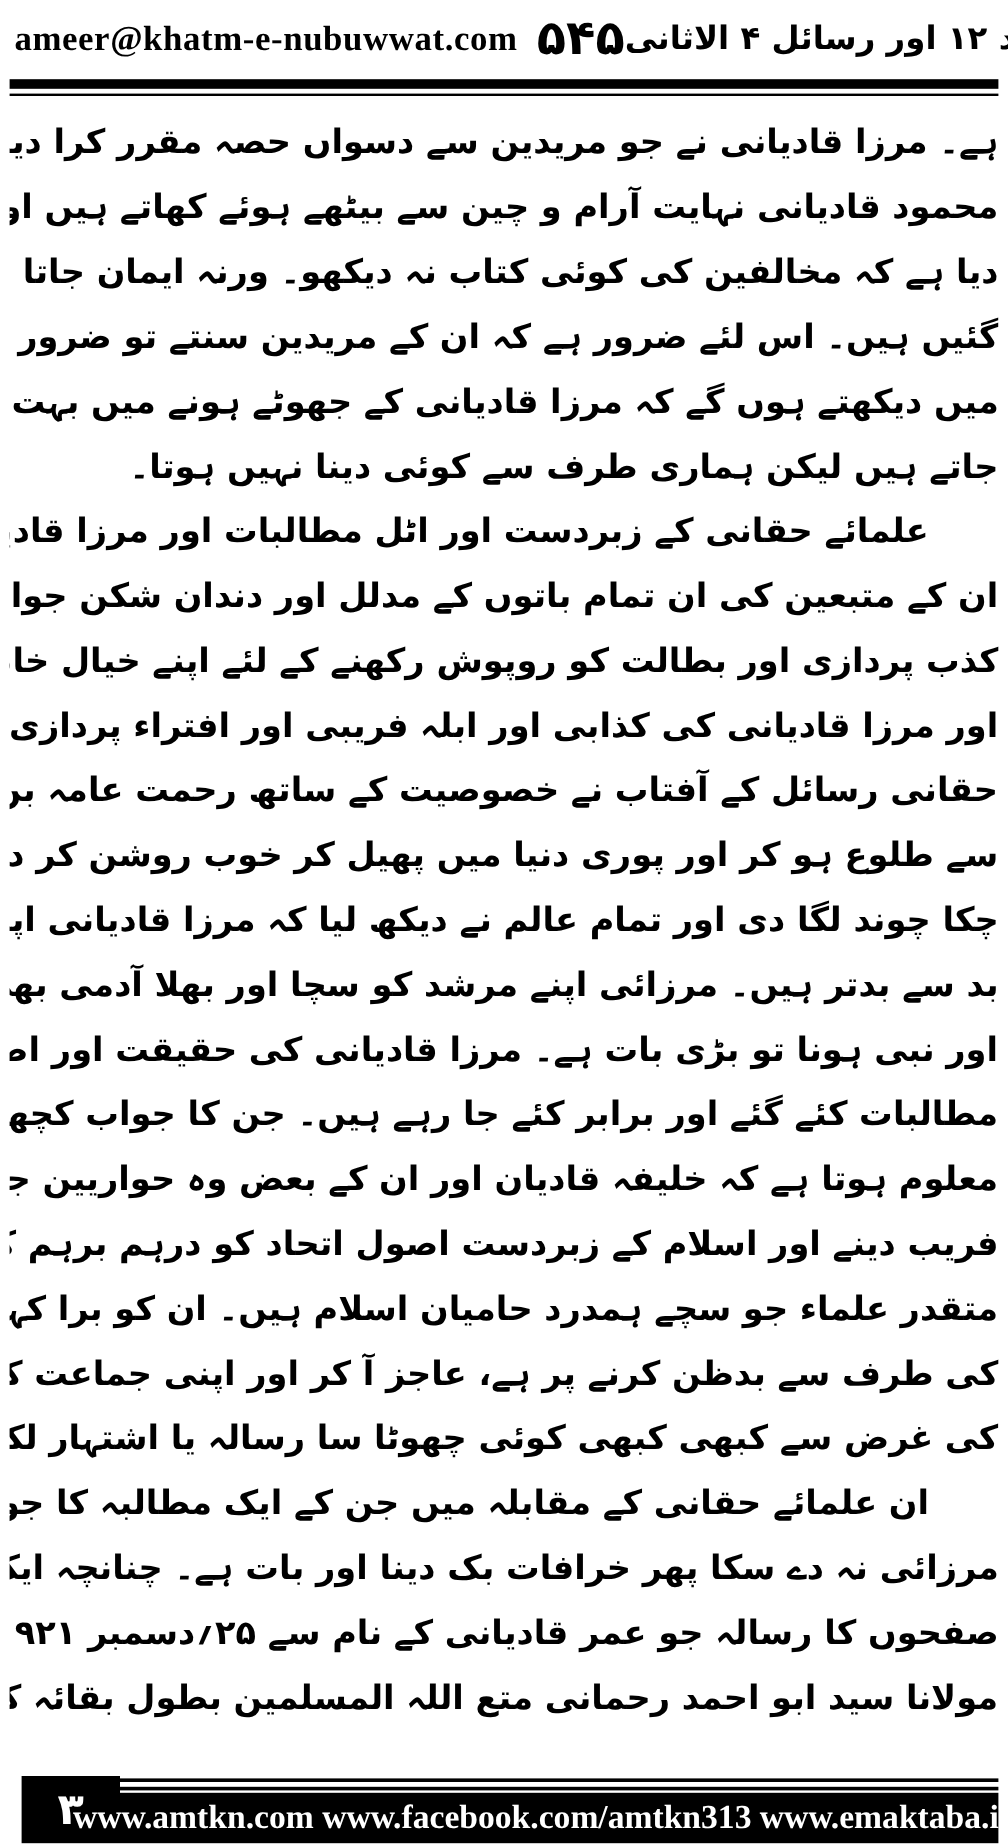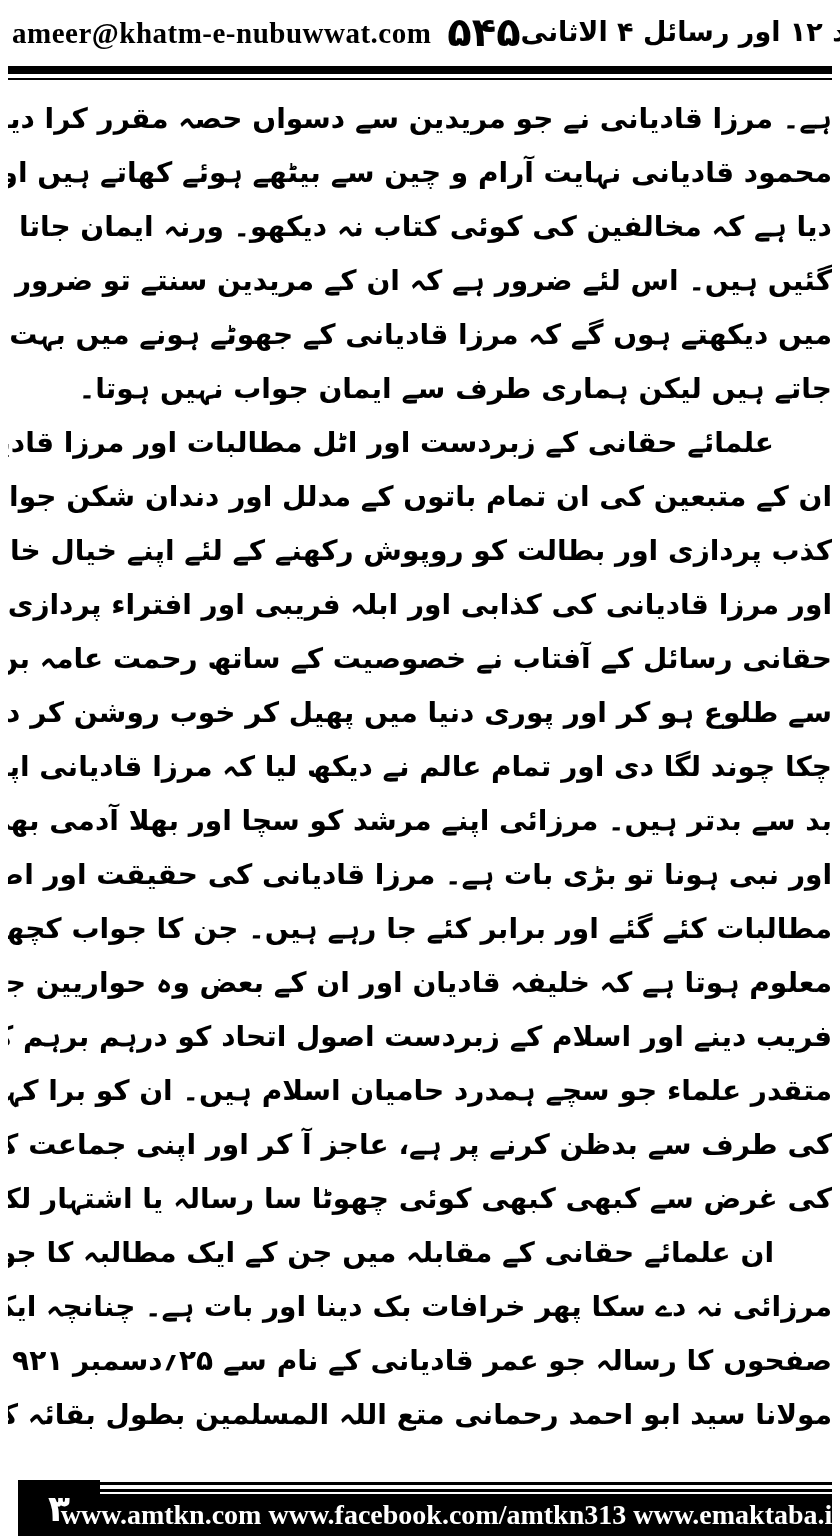--- a/index.html
+++ b/index.html
@@ -147,21 +147,21 @@
 
   <div class="header-rule"></div>
 
   <div class="body-text" id="body-text">
 
   <div class="line">ہے۔ مرزا قادیانی نے جو مریدین سے دسواں حصہ مقرر کرا دیا ہے، وہ دیتے ہیں اور خلیفہ مرزا</div>
       <div class="line">محمود قادیانی نہایت آرام و چین سے بیٹھے ہوئے کھاتے ہیں اور اپنے مریدین کو بھی حکم دے</div>
       <div class="line">دیا ہے کہ مخالفین کی کوئی کتاب نہ دیکھو۔ ورنہ ایمان جاتا رہے گا۔ مگر چونکہ اس پر برسیں گزر</div>
       <div class="line">گئیں ہیں۔ اس لئے ضرور ہے کہ ان کے مریدین سنتے تو ضرور ہوں گے اور بعض اخباروں</div>
       <div class="line">میں دیکھتے ہوں گے کہ مرزا قادیانی کے جھوٹے ہونے میں بہت رسائل لکھے گئے ہیں اور لکھے</div>
-      <div class="line para-end">جاتے ہیں لیکن ہماری طرف سے ایمان جواب نہیں ہوتا۔</div>
+      <div class="line para-end">جاتے ہیں لیکن ہماری طرف سے کوئی دینا نہیں ہوتا۔</div>
       <div class="line indent">علمائے حقانی کے زبردست اور اٹل مطالبات اور مرزا قادیانی اور ان کے خلیفہ اور</div>
       <div class="line">ان کے متبعین کی ان تمام باتوں کے مدلل اور دندان شکن جوابات نے جن کو انہوں نے اپنی</div>
       <div class="line">کذب پردازی اور بطالت کو روپوش رکھنے کے لئے اپنے خیال خام میں مستحکم قلعہ سمجھ رکھا تھا</div>
       <div class="line">اور مرزا قادیانی کی کذابی اور ابلہ فریبی اور افتراء پردازی اور ان کے دہریہ ہونے کو جب</div>
       <div class="line">حقانی رسائل کے آفتاب نے خصوصیت کے ساتھ رحمت عامہ بن کر اور خانقاہ رحمانیہ مونگیر</div>
       <div class="line">سے طلوع ہو کر اور پوری دنیا میں پھیل کر خوب روشن کر دیا اور مرزائیوں کی آنکھوں میں</div>
       <div class="line">چکا چوند لگا دی اور تمام عالم نے دیکھ لیا کہ مرزا قادیانی اپنے اقرار کے بموجب جھوٹے اور ہر</div>
       <div class="line">بد سے بدتر ہیں۔ مرزائی اپنے مرشد کو سچا اور بھلا آدمی بھی ثابت کرنے سے عاجز ہیں۔ مجدد</div>
       <div class="line">اور نبی ہونا تو بڑی بات ہے۔ مرزا قادیانی کی حقیقت اور اصلی حالت کو دیکھا کر جو زبردست</div>
       <div class="line">مطالبات کئے گئے اور برابر کئے جا رہے ہیں۔ جن کا جواب کچھ ہو ہی نہیں سکتا۔ اس لئے</div>

